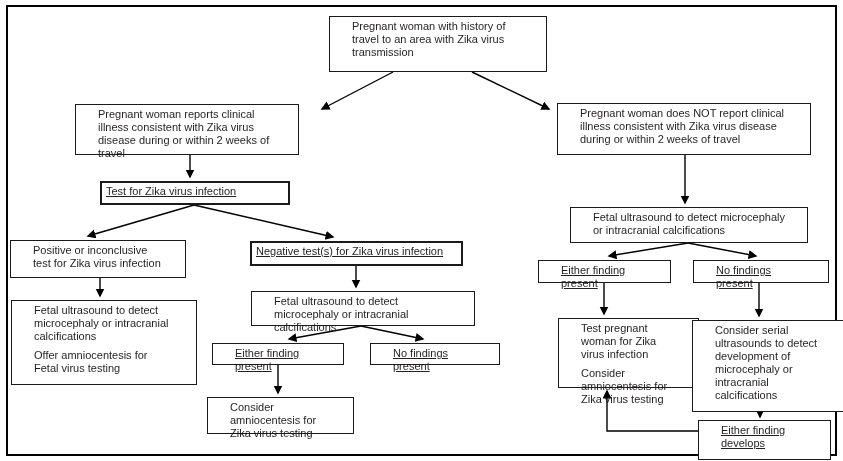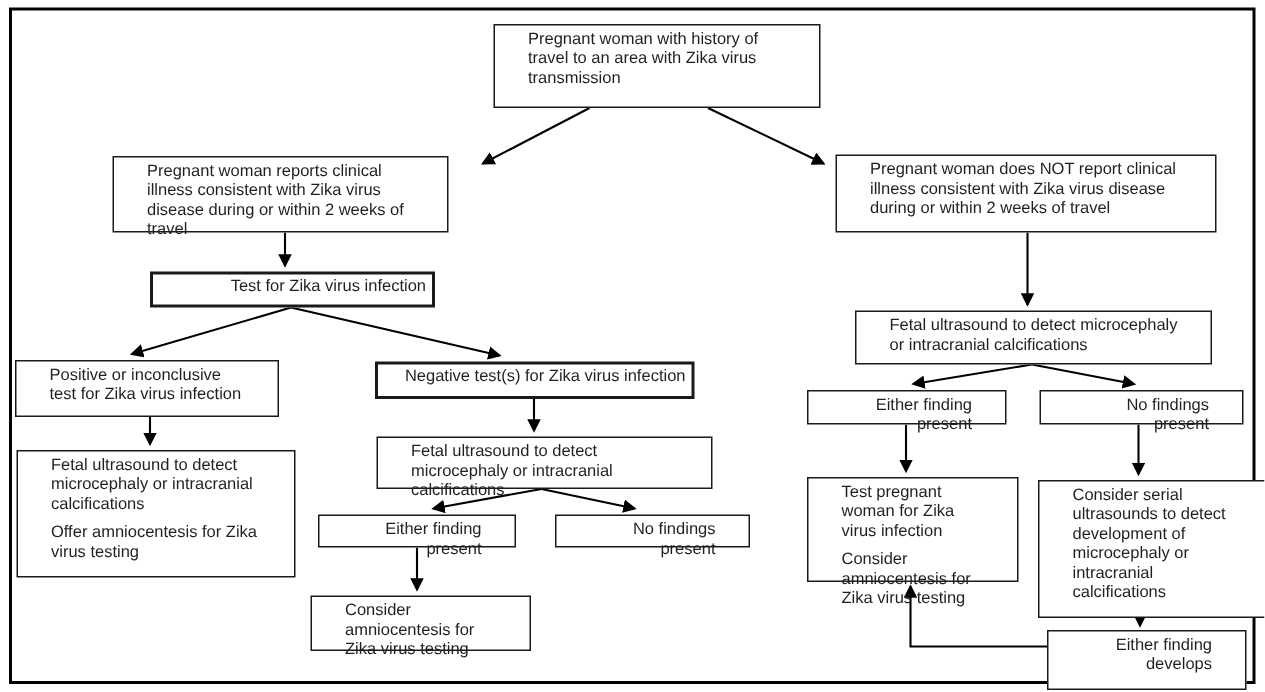--- a/index.html
+++ b/index.html
@@ -16,21 +16,21 @@
     border:2px solid #000;
   }
   #arrows{position:absolute;left:0;top:0;width:843px;height:461px;}
   .n{
     position:absolute;box-sizing:border-box;
     background:#fff;border:1.5px solid #1a1a1a;
     padding:3px 22px;
     font-size:11px;line-height:13px;
     text-align:left;
   }
-  .n.center{text-align:right;}
+  .n.center{text-align:left;text-decoration:underline;}
   .n.bold-border{border-width:2px;padding:2px 4px;}
   .n p{margin:0;}
   .n p + p{margin-top:6px;}
   .url{word-break:break-all;}
 </style>
 </head>
 <body>
 
 <div id="stage">
 
@@ -72,38 +72,38 @@
   <div class="n" style="left:557px;top:103px;width:254px;height:52px;">Pregnant woman does NOT report clinical illness consistent with Zika virus disease during or within 2 weeks of travel</div>
 
   <div class="n center bold-border" style="left:100px;top:181px;width:190px;height:24px;">Test for Zika virus infection</div>
 
   <div class="n" style="left:10px;top:240px;width:176px;height:38px;">Positive or inconclusive test for Zika virus infection</div>
 
   <div class="n center bold-border" style="left:250px;top:241px;width:213px;height:25px;">Negative test(s) for Zika virus infection</div>
 
   <div class="n" style="left:11px;top:300px;width:186px;height:85px;">
     <p>Fetal ultrasound to detect microcephaly or intracranial calcifications</p>
-    <p>Offer amniocentesis for Zika virus testing</p>
+    <p>Offer amniocentesis for Fetal virus testing</p>
   </div>
 
   <div class="n" style="left:251px;top:291px;width:224px;height:35px;">Fetal ultrasound to detect microcephaly or intracranial calcifications</div>
 
   <div class="n center" style="left:212px;top:343px;width:132px;height:22px;">Either finding present</div>
 
   <div class="n center" style="left:370px;top:343px;width:130px;height:22px;">No findings present</div>
 
   <div class="n" style="left:207px;top:397px;width:147px;height:37px;">Consider amniocentesis for Zika virus testing</div>
 
   <div class="n" style="left:570px;top:207px;width:238px;height:36px;">Fetal ultrasound to detect microcephaly or intracranial calcifications</div>
 
   <div class="n center" style="left:538px;top:260px;width:133px;height:23px;">Either finding present</div>
 
   <div class="n center" style="left:693px;top:260px;width:136px;height:23px;">No findings present</div>
 
-  <div class="n" style="left:538px;top:318px;width:141px;height:70px;">
+  <div class="n" style="left:558px;top:318px;width:141px;height:70px;">
     <p>Test pregnant woman for Zika virus infection</p>
     <p>Consider amniocentesis for Zika virus testing</p>
   </div>
 
   <div class="n" style="left:692px;top:320px;width:157px;height:92px;">Consider serial ultrasounds to detect development of microcephaly or intracranial calcifications</div>
 
   <div class="n center" style="left:698px;top:420px;width:133px;height:40px;">Either finding develops</div>
 
 </div>
 

